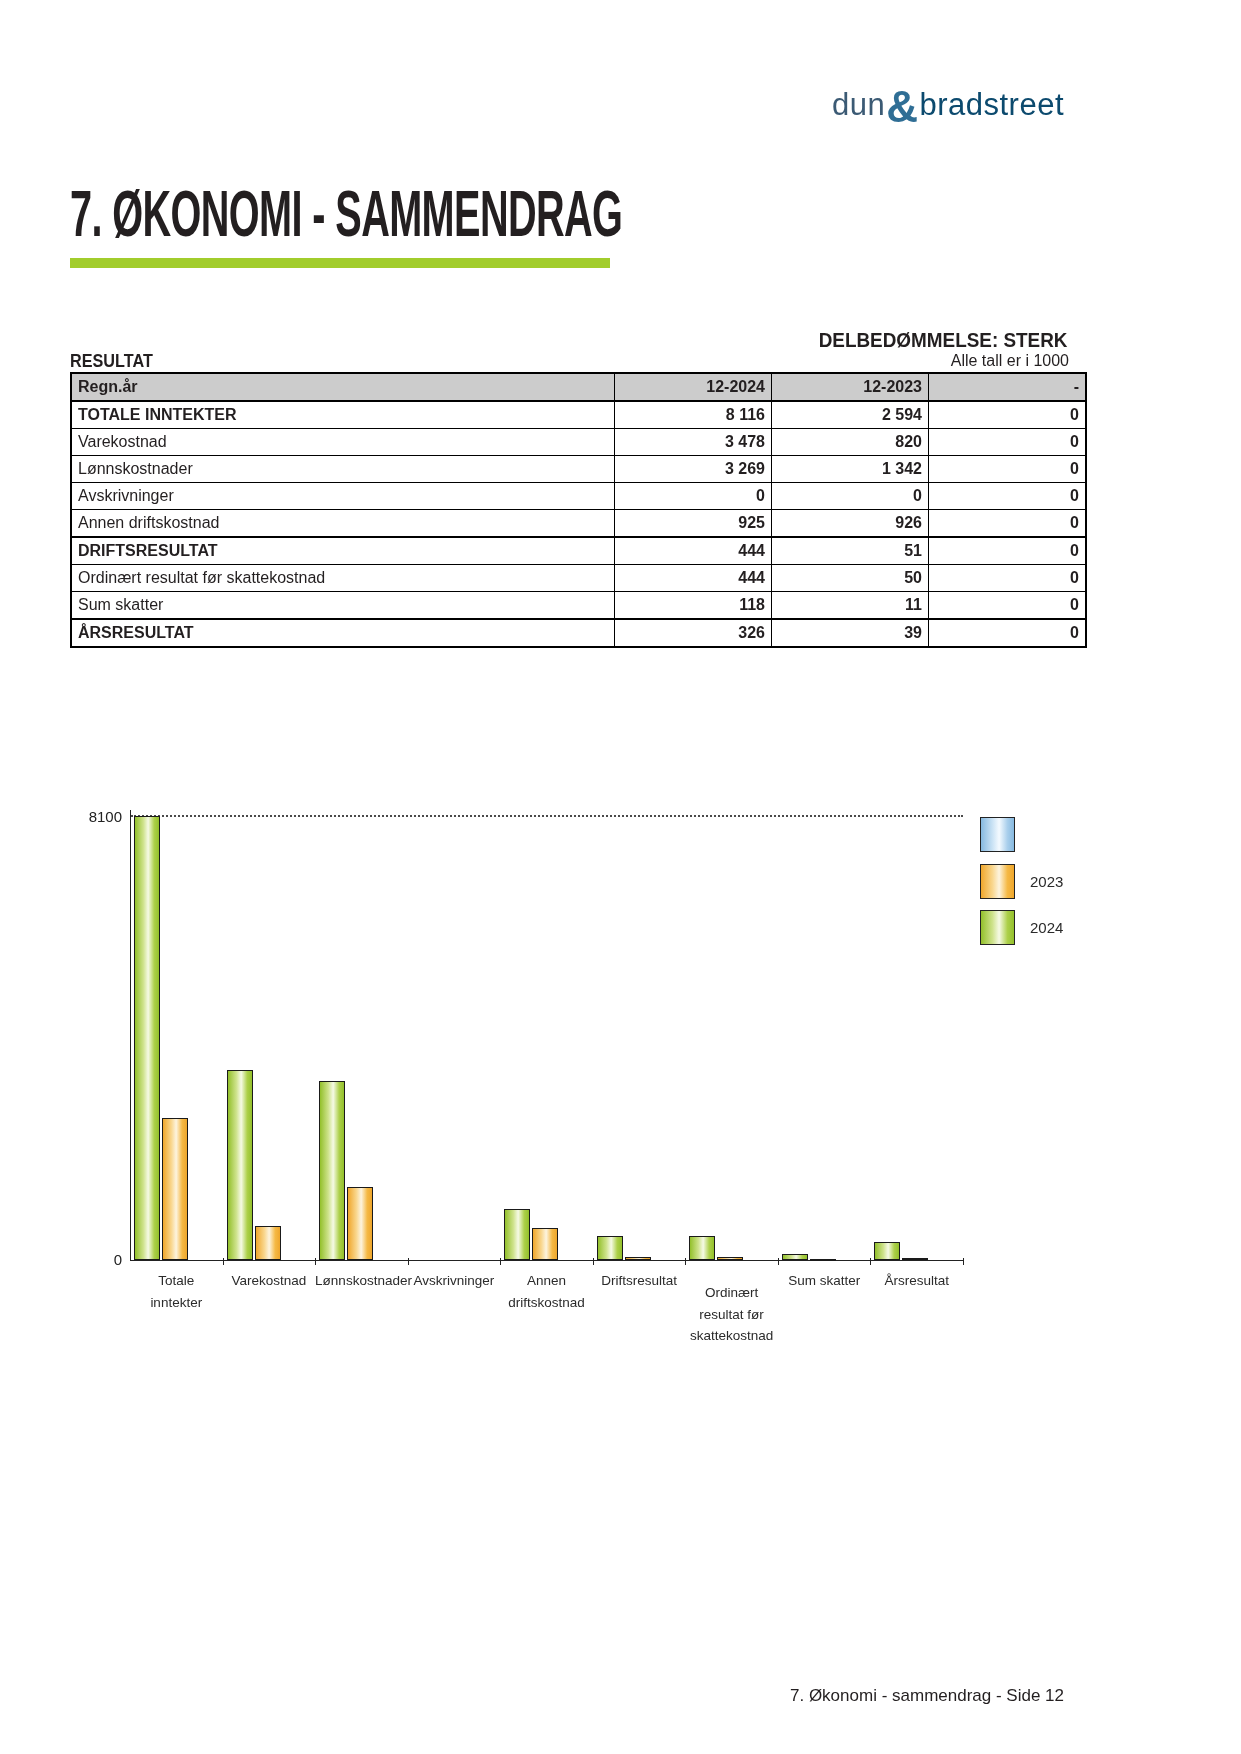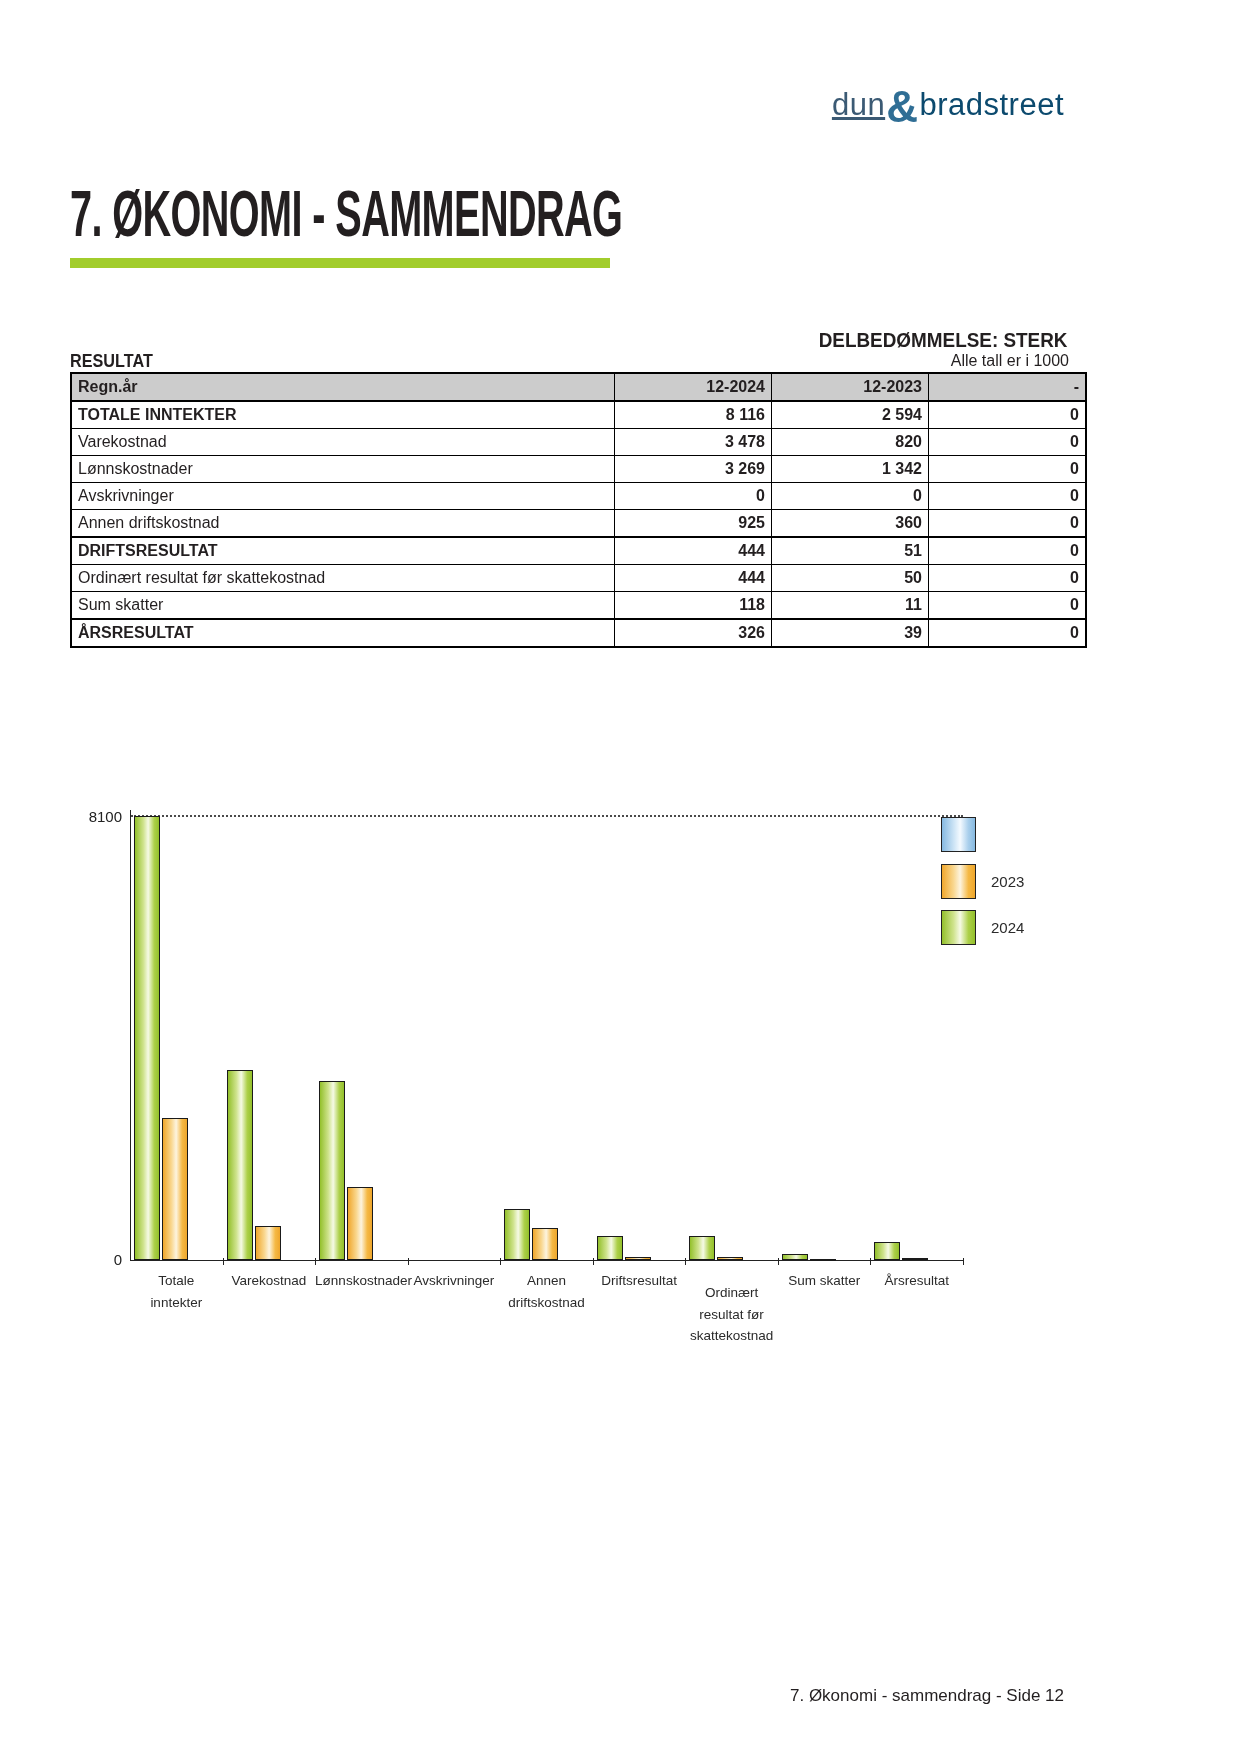--- a/index.html
+++ b/index.html
@@ -1,21 +1,21 @@
 <!DOCTYPE html>
 <html><head>
 <meta charset="utf-8">
 <style>
   html,body{margin:0;padding:0;background:#e8e8e8;}
   .page{position:relative;width:1241px;height:1754px;margin:0 auto;background:#ffffff;
         font-family:"Liberation Sans",sans-serif;color:#231f20;overflow:hidden;}
 
   
   .logo{position:absolute;top:82px;right:177px;white-space:nowrap;letter-spacing:.5px;font-size:31px;}
-  .logo-dun{color:#3b5a74;text-decoration:underline;}
+  .logo-dun{color:#3b5a74;}
   .logo-amp{color:#2f6e95;font-size:44px;font-weight:bold;vertical-align:-7px;margin:0 1px;}
   .logo-brad{color:#0c4a6e;}
 
   
   .title{position:absolute;left:70px;top:182px;margin:0;font-size:64px;line-height:64px;
          font-weight:bold;letter-spacing:-1px;white-space:nowrap;color:#231f20;
          transform:scaleX(.62);transform-origin:left center;}
   .title-rule{position:absolute;left:70px;top:258px;width:540px;height:10px;background:#a2cd2c;}
 
   
@@ -43,21 +43,21 @@
   .ytick{position:absolute;width:44px;text-align:right;font-size:15px;color:#222;}
   .ytick-max{left:78px;top:808px;}
   .ytick-zero{left:78px;top:1251px;}
   .tick{position:absolute;top:1258px;width:1px;height:7px;background:#222;}
   .bar{position:absolute;width:26px;border:1px solid #1a1a1a;box-sizing:border-box;}
   .fill-0{background:linear-gradient(90deg,#86b9e0 0%,#cbe3f5 35%,#f4faff 55%,#a9cfec 80%,#86b9e0 100%);}
   .fill-1{background:linear-gradient(90deg,#f0a72c 0%,#f9d78f 35%,#fdf4df 55%,#f5b945 80%,#efa62b 100%);}
   .fill-2{background:linear-gradient(90deg,#93c02b 0%,#cfe38d 35%,#f6fae6 55%,#add04a 80%,#93c02b 100%);}
   .cat-label{position:absolute;top:1270px;text-align:center;font-size:13.5px;line-height:21.5px;color:#2b2b2b;}
   .cat-label div{white-space:nowrap;}
-  .legend-item{position:absolute;left:941px;height:35px;width:160px;}
+  .legend-item{position:absolute;left:980px;height:35px;width:160px;}
   .legend-box{position:absolute;left:0;top:0;width:35px;height:35px;border:1px solid #222;box-sizing:border-box;}
   .legend-label{position:absolute;left:50px;top:0;line-height:35px;font-size:15px;color:#2b2b2b;}
 
   
   .footer{position:absolute;right:177px;top:1686px;font-size:17px;color:#231f20;}
 </style>
 </head>
 <body>
 
 <div class="page">
@@ -103,21 +103,21 @@
         </tr>
         <tr>
           <td class="cell-label">Avskrivninger</td>
           <td class="cell-num">0</td>
           <td class="cell-num">0</td>
           <td class="cell-num">0</td>
         </tr>
         <tr>
           <td class="cell-label">Annen driftskostnad</td>
           <td class="cell-num">925</td>
-          <td class="cell-num">360</td>
+          <td class="cell-num">926</td>
           <td class="cell-num">0</td>
         </tr>
         <tr class="bold-row">
           <td class="cell-label">DRIFTSRESULTAT</td>
           <td class="cell-num">444</td>
           <td class="cell-num">51</td>
           <td class="cell-num">0</td>
         </tr>
         <tr>
           <td class="cell-label">Ordinært resultat før skattekostnad</td>

